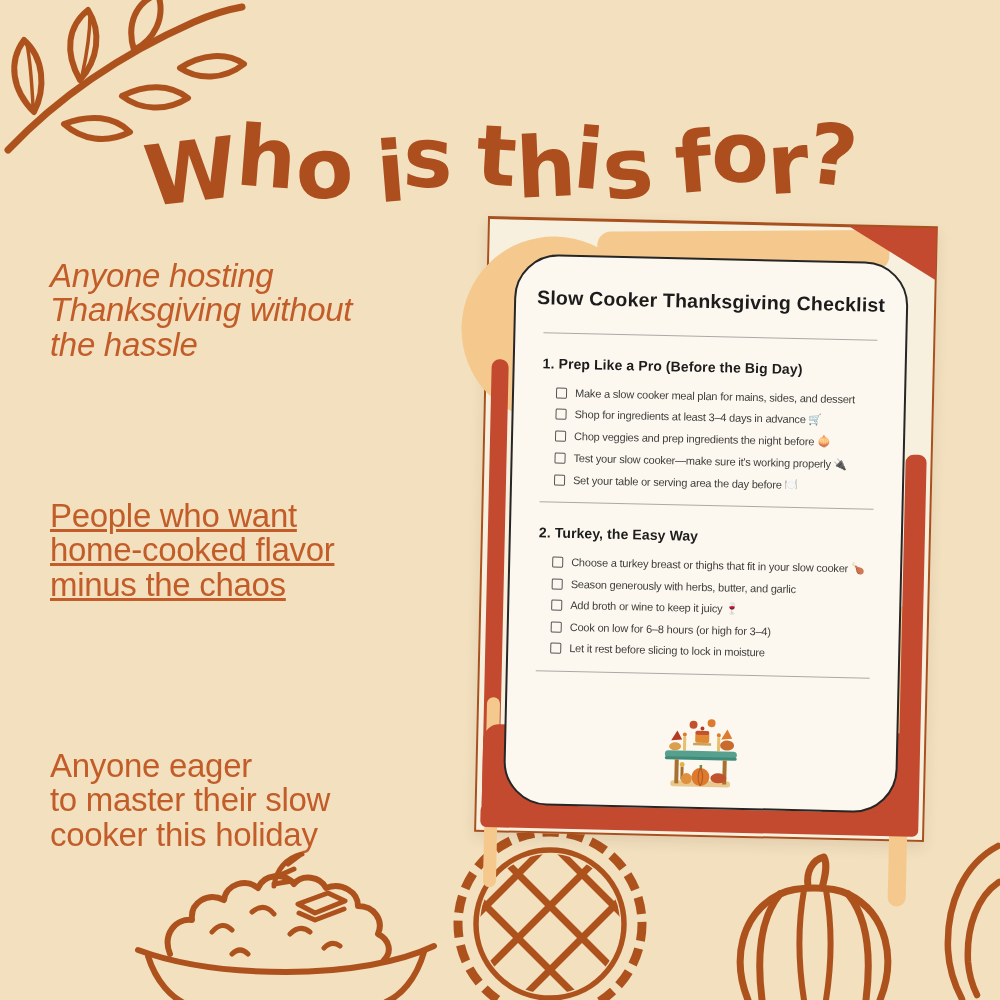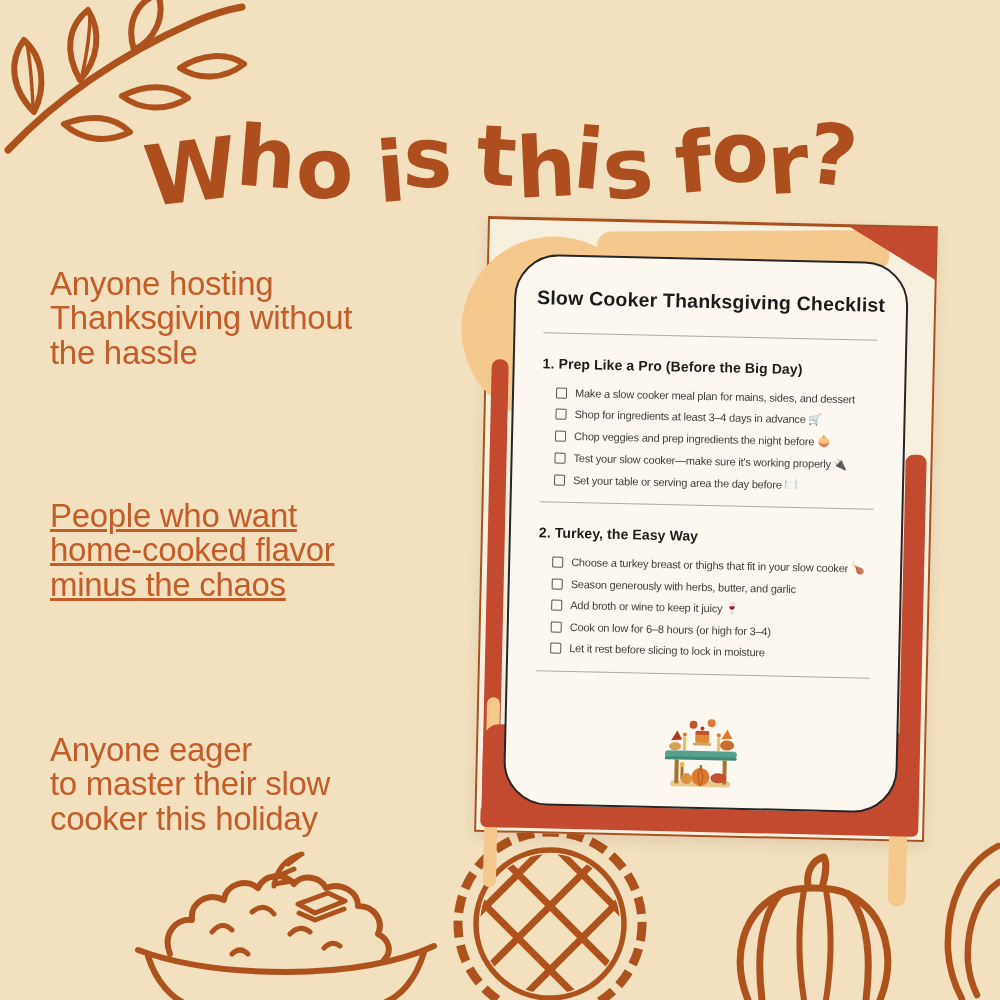--- a/index.html
+++ b/index.html
@@ -16,21 +16,21 @@
     font-size:84px;letter-spacing:-1px;transform:rotate(-0.6deg);
   }
   .title span{display:inline-block;}
   .title span.sp{width:24px;}
   
   .aud{
     position:absolute;left:50px;z-index:3;
     color:#c25c28;font-size:33px;line-height:1.04;
     white-space:pre-line;letter-spacing:-0.3px;
   }
-  #aud1{top:234px;} #aud2{top:466px;text-decoration:underline;} #aud3{top:700px;}
+  #aud1{top:226px;font-style:italic;} #aud2{top:466px;text-decoration:underline;} #aud3{top:716px;}
   
   .deco{position:absolute;z-index:1;}
   #leaves{left:-6px;top:-8px;}
   #bowl{left:128px;top:846px;}
   #pie{left:438px;top:824px;}
   #pumpkin{left:688px;top:852px;}
   #pumpkin2{left:922px;top:842px;}
   
   .card{
     position:absolute;left:481px;top:221px;width:450px;height:616px;

